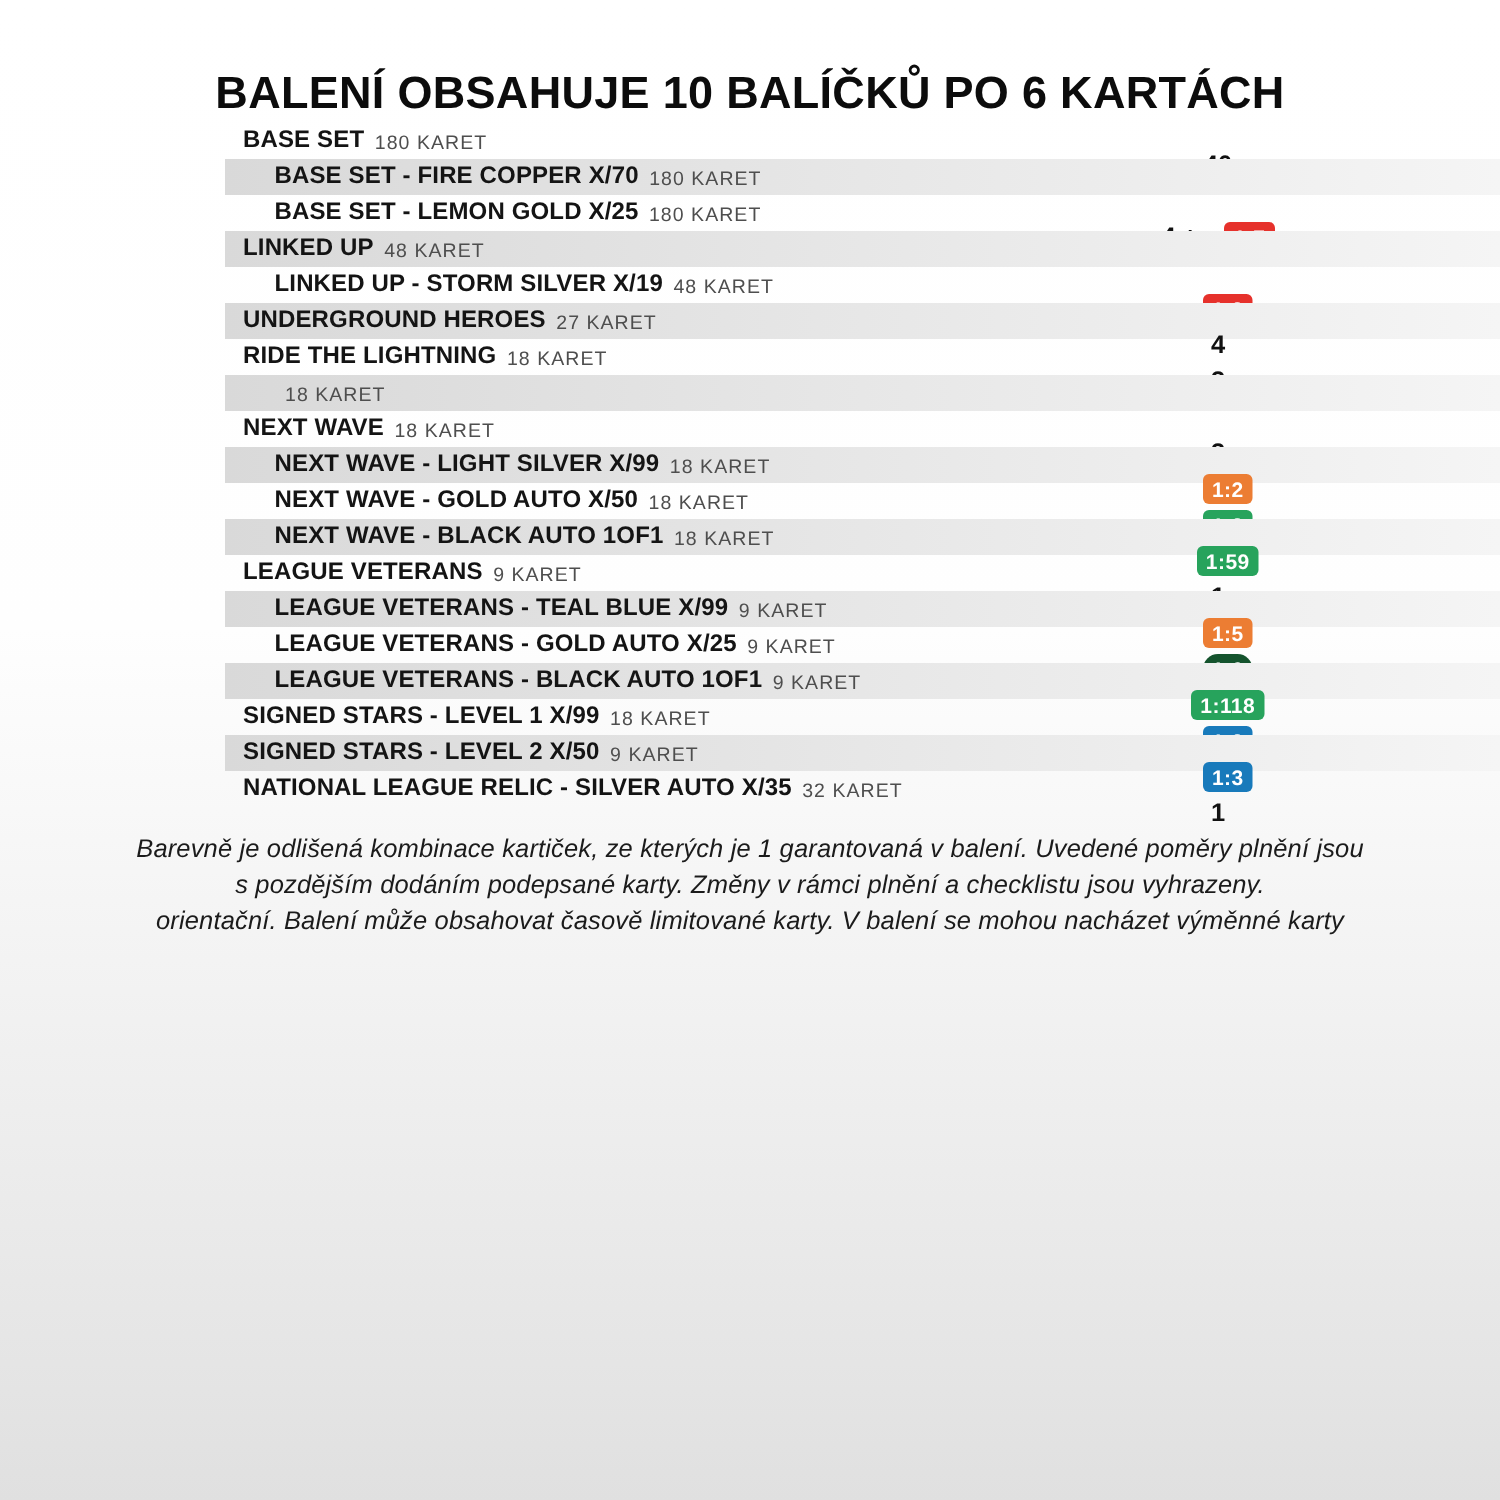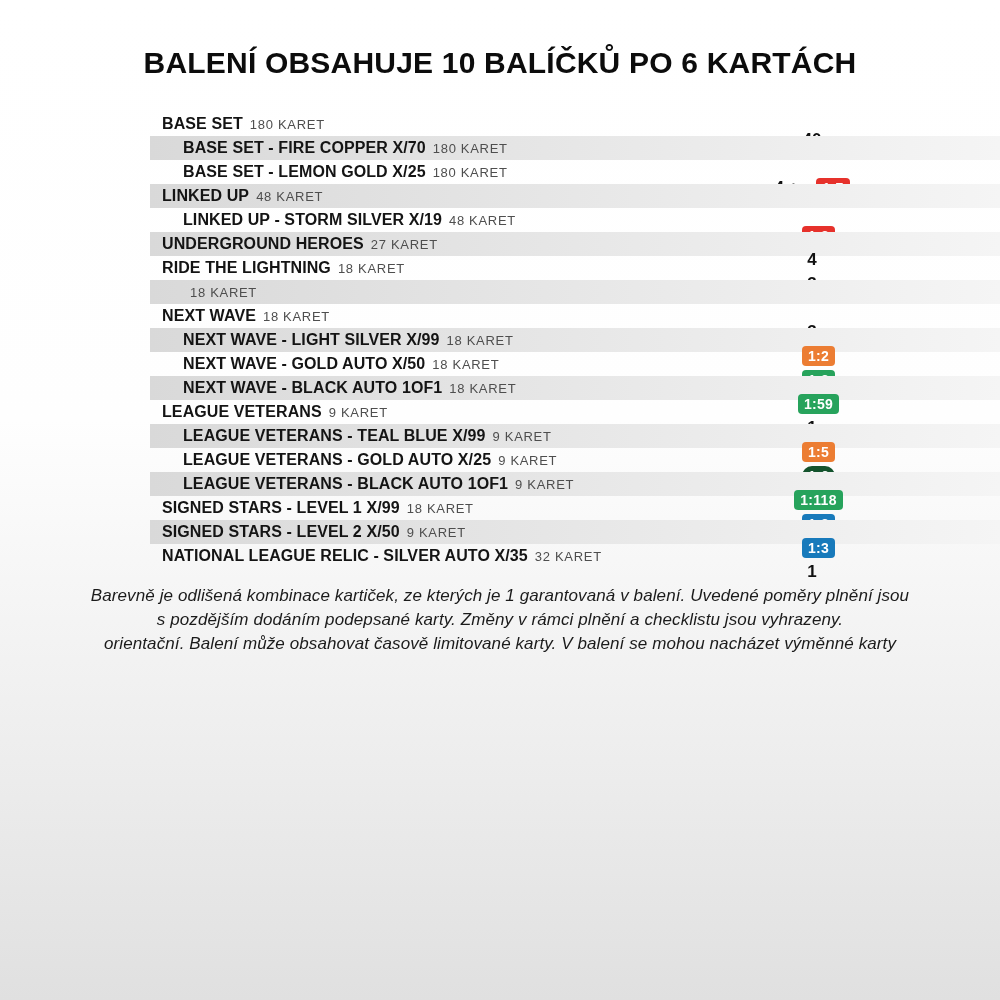--- a/index.html
+++ b/index.html
@@ -3,21 +3,21 @@
 <meta charset="utf-8">
 <style>
   html, body { margin: 0; padding: 0; }
   body {
     width: 1000px; height: 1000px;
     background: linear-gradient(180deg, #ffffff 0%, #fefefe 42%, #ececec 78%, #e0e0e0 100%);
     font-family: "Liberation Sans", sans-serif;
     overflow: hidden;
   }
   .title {
-    margin: 46px 0 32px 0;
+    margin: 46px 0 2px 0;
     text-align: center;
     font-size: 30px;
     font-weight: 800;
     letter-spacing: 0.2px;
     color: #0c0c0c;
   }
   .table {
     margin-left: 150px;
     width: 850px;
   }

